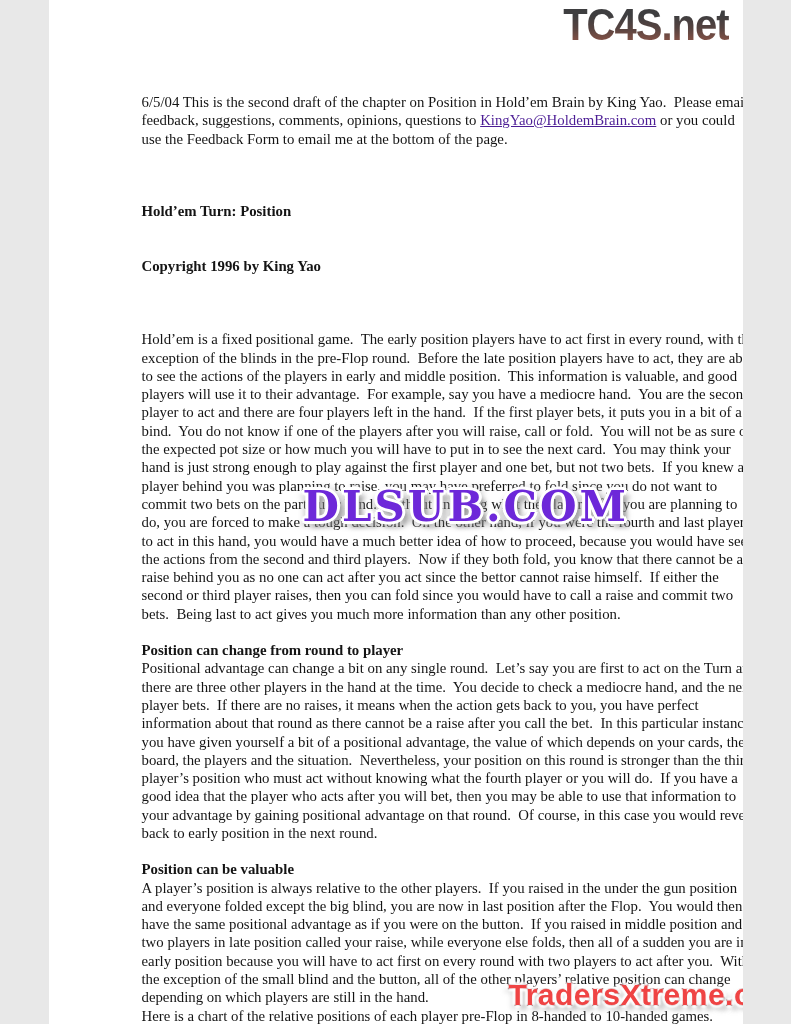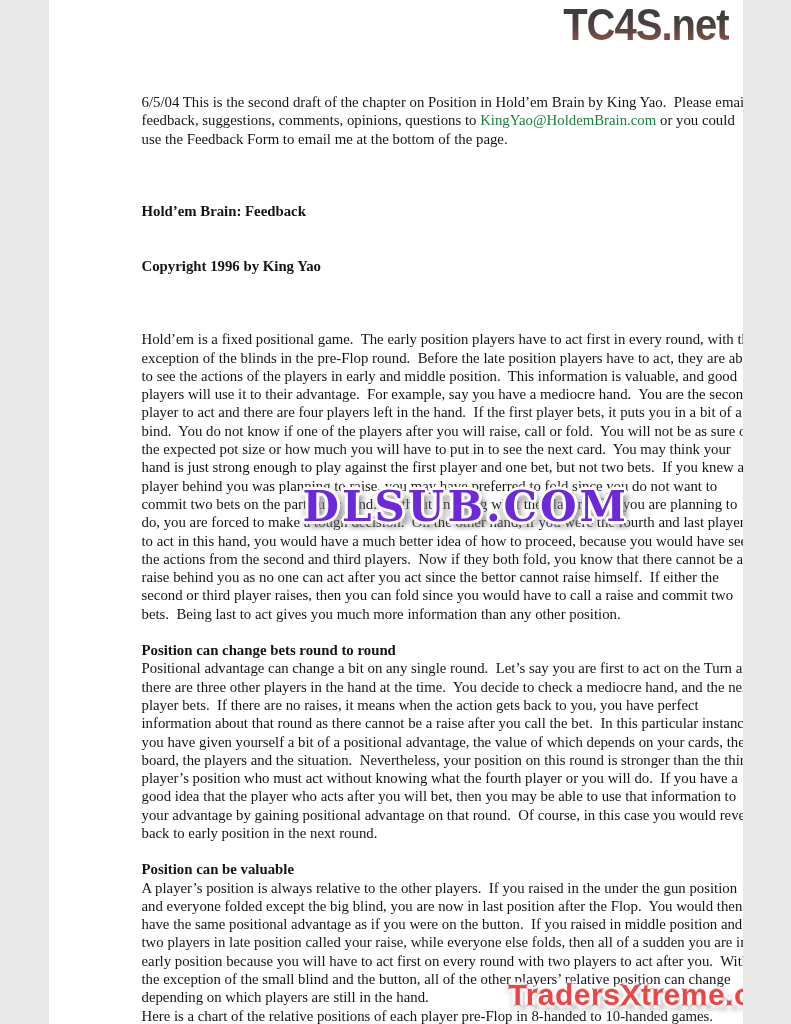--- a/index.html
+++ b/index.html
@@ -11,21 +11,21 @@
   .content{
     position:absolute;left:93px;top:93px;width:616px;
     font-size:14.8px;line-height:18.3px;
   }
   .para{margin:0 0 18px 0;white-space:pre-wrap;}
   .para.tight{margin:0;}
   .bold{font-weight:bold;}
   .heading{font-weight:bold;margin:0;white-space:pre-wrap;}
   .section{margin:0 0 18px 0;}
   .section.last{margin-bottom:0;}
-  .email-link{color:#15803d;cursor:pointer;}
+  .email-link{color:#4c1d95;text-decoration:underline;cursor:pointer;}
 
   
   .logo-top{
     position:absolute;top:2px;right:14px;
     font-family:"Liberation Sans",sans-serif;font-weight:bold;
     font-size:40px;letter-spacing:-1px;line-height:1;
     transform:scaleY(1.12);transform-origin:top right;
     background:linear-gradient(180deg,#3e3e40 30%,#554340 58%,#7c4f45 82%,#8a5a50 100%);
     -webkit-background-clip:text;background-clip:text;color:transparent;
     user-select:none;
@@ -65,28 +65,28 @@
 
 <div class="page">
 
   <div class="logo-top">TC4S.net</div>
 
   <div class="content">
 
     <p class="para"><span>6/5/04 This is the second draft of the chapter on Position in Hold’em Brain by King Yao.  Please email feedback, suggestions, comments, opinions, questions to </span><a class="email-link">KingYao@HoldemBrain.com</a><span> or you could use the Feedback Form to email me at the bottom of the page.</span></p>
 
     <div class="para">
-      <div class="bold">Hold’em Brain: Feedback</div>
+      <div class="bold">Hold’em Turn: Position</div>
       <div class="bold">Copyright 1996 by King Yao</div>
     </div>
 
     <p class="para">Hold’em is a fixed positional game.  The early position players have to act first in every round, with the exception of the blinds in the pre-Flop round.  Before the late position players have to act, they are able to see the actions of the players in early and middle position.  This information is valuable, and good players will use it to their advantage.  For example, say you have a mediocre hand.  You are the second player to act and there are four players left in the hand.  If the first player bets, it puts you in a bit of a bind.  You do not know if one of the players after you will raise, call or fold.  You will not be as sure of the expected pot size or how much you will have to put in to see the next card.  You may think your hand is just strong enough to play against the first player and one bet, but not two bets.  If you knew a player behind you was planning to raise, you may have preferred to fold since you do not want to commit two bets on the particular hand.  Without knowing what the players after you are planning to do, you are forced to make a tough decision.  On the other hand, if you were the fourth and last player to act in this hand, you would have a much better idea of how to proceed, because you would have seen the actions from the second and third players.  Now if they both fold, you know that there cannot be a raise behind you as no one can act after you act since the bettor cannot raise himself.  If either the second or third player raises, then you can fold since you would have to call a raise and commit two bets.  Being last to act gives you much more information than any other position.</p>
 
     <div class="section">
-      <p class="heading">Position can change bets round to round</p>
+      <p class="heading">Position can change from round to player</p>
       <p class="para tight">Positional advantage can change a bit on any single round.  Let’s say you are first to act on the Turn and there are three other players in the hand at the time.  You decide to check a mediocre hand, and the next player bets.  If there are no raises, it means when the action gets back to you, you have perfect information about that round as there cannot be a raise after you call the bet.  In this particular instance, you have given yourself a bit of a positional advantage, the value of which depends on your cards, the board, the players and the situation.  Nevertheless, your position on this round is stronger than the third player’s position who must act without knowing what the fourth player or you will do.  If you have a good idea that the player who acts after you will bet, then you may be able to use that information to your advantage by gaining positional advantage on that round.  Of course, in this case you would revert back to early position in the next round.</p>
     </div>
 
     <div class="section last">
       <p class="heading">Position can be valuable</p>
       <p class="para tight">A player’s position is always relative to the other players.  If you raised in the under the gun position and everyone folded except the big blind, you are now in last position after the Flop.  You would then have the same positional advantage as if you were on the button.  If you raised in middle position and two players in late position called your raise, while everyone else folds, then all of a sudden you are in early position because you will have to act first on every round with two players to act after you.  With the exception of the small blind and the button, all of the other players’ relative position can change depending on which players are still in the hand.</p>
       <p class="para tight">Here is a chart of the relative positions of each player pre-Flop in 8-handed to 10-handed games.</p>
     </div>
 
   </div>

